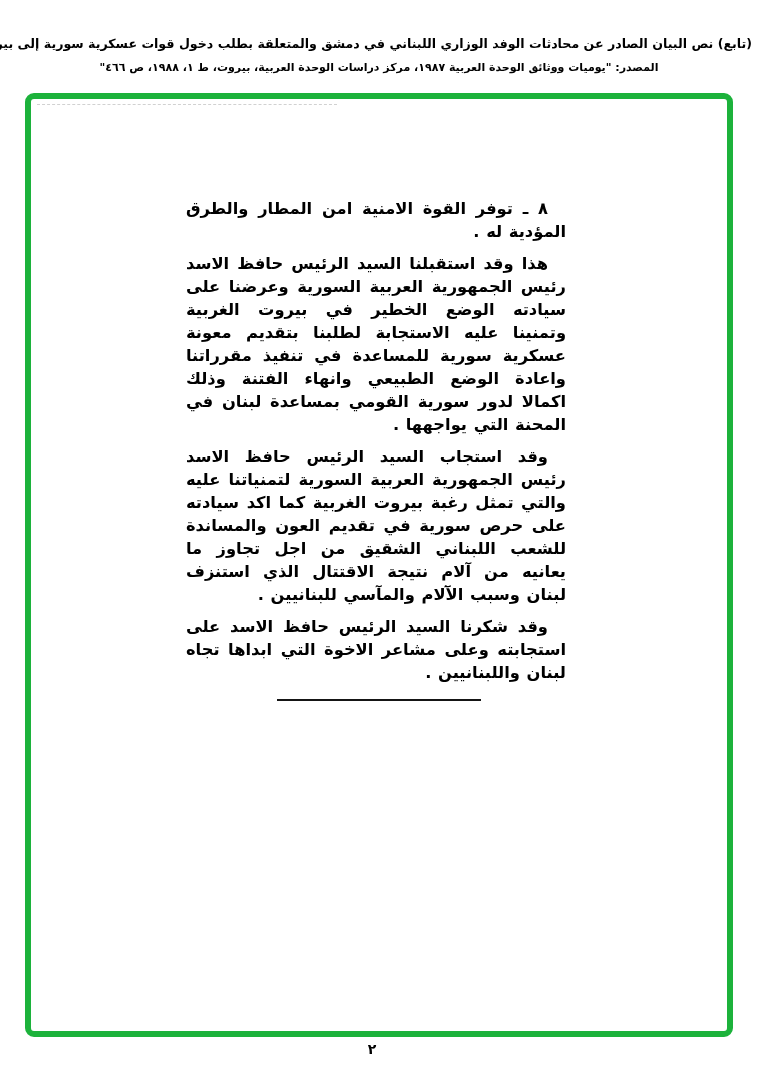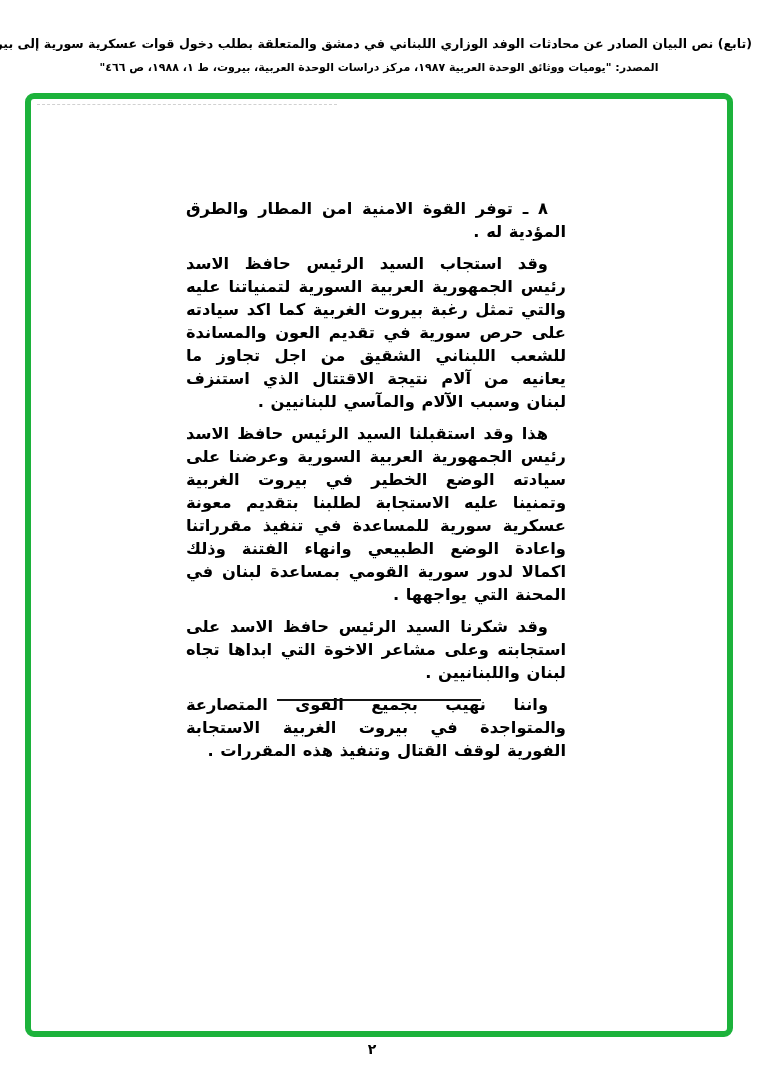--- a/index.html
+++ b/index.html
@@ -84,23 +84,22 @@
   <div class="hdr hdr-title">(تابع) نص البيان الصادر عن محادثات الوفد الوزاري اللبناني في دمشق والمتعلقة بطلب دخول قوات عسكرية سورية إلى بيروت الغربية</div>
 
   <div class="hdr hdr-source">المصدر: "يوميات ووثائق الوحدة العربية ١٩٨٧، مركز دراسات الوحدة العربية، بيروت، ط ١، ١٩٨٨، ص ٤٦٦"</div>
 
   <div class="frame">
     <div class="scan-artifact"></div>
   </div>
 
   <div class="doc-text">
     <p>٨ ـ توفر القوة الامنية امن المطار والطرق المؤدية له .</p>
+    <p>هذا وقد استقبلنا السيد الرئيس حافظ الاسد رئيس الجمهورية العربية السورية وعرضنا على سيادته الوضع الخطير في بيروت الغربية وتمنينا عليه الاستجابة لطلبنا بتقديم معونة عسكرية سورية للمساعدة في تنفيذ مقرراتنا واعادة الوضع الطبيعي وانهاء الفتنة وذلك اكمالا لدور سورية القومي بمساعدة لبنان في المحنة التي يواجهها .</p>
     <p>وقد استجاب السيد الرئيس حافظ الاسد رئيس الجمهورية العربية السورية لتمنياتنا عليه والتي تمثل رغبة بيروت الغربية كما اكد سيادته على حرص سورية في تقديم العون والمساندة للشعب اللبناني الشقيق من اجل تجاوز ما يعانيه من آلام نتيجة الاقتتال الذي استنزف لبنان وسبب الآلام والمآسي للبنانيين .</p>
-    <p>هذا وقد استقبلنا السيد الرئيس حافظ الاسد رئيس الجمهورية العربية السورية وعرضنا على سيادته الوضع الخطير في بيروت الغربية وتمنينا عليه الاستجابة لطلبنا بتقديم معونة عسكرية سورية للمساعدة في تنفيذ مقرراتنا واعادة الوضع الطبيعي وانهاء الفتنة وذلك اكمالا لدور سورية القومي بمساعدة لبنان في المحنة التي يواجهها .</p>
     <p>وقد شكرنا السيد الرئيس حافظ الاسد على استجابته وعلى مشاعر الاخوة التي ابداها تجاه لبنان واللبنانيين .</p>
-    <p>واننا نهيب بجميع القوى المتصارعة والمتواجدة في بيروت الغربية الاستجابة الفورية لوقف القتال وتنفيذ هذه المقررات .</p>
   </div>
 
   <div class="rule"></div>
 
   <div class="page-num">٢</div>
 
 </div>
 
 </body></html>

